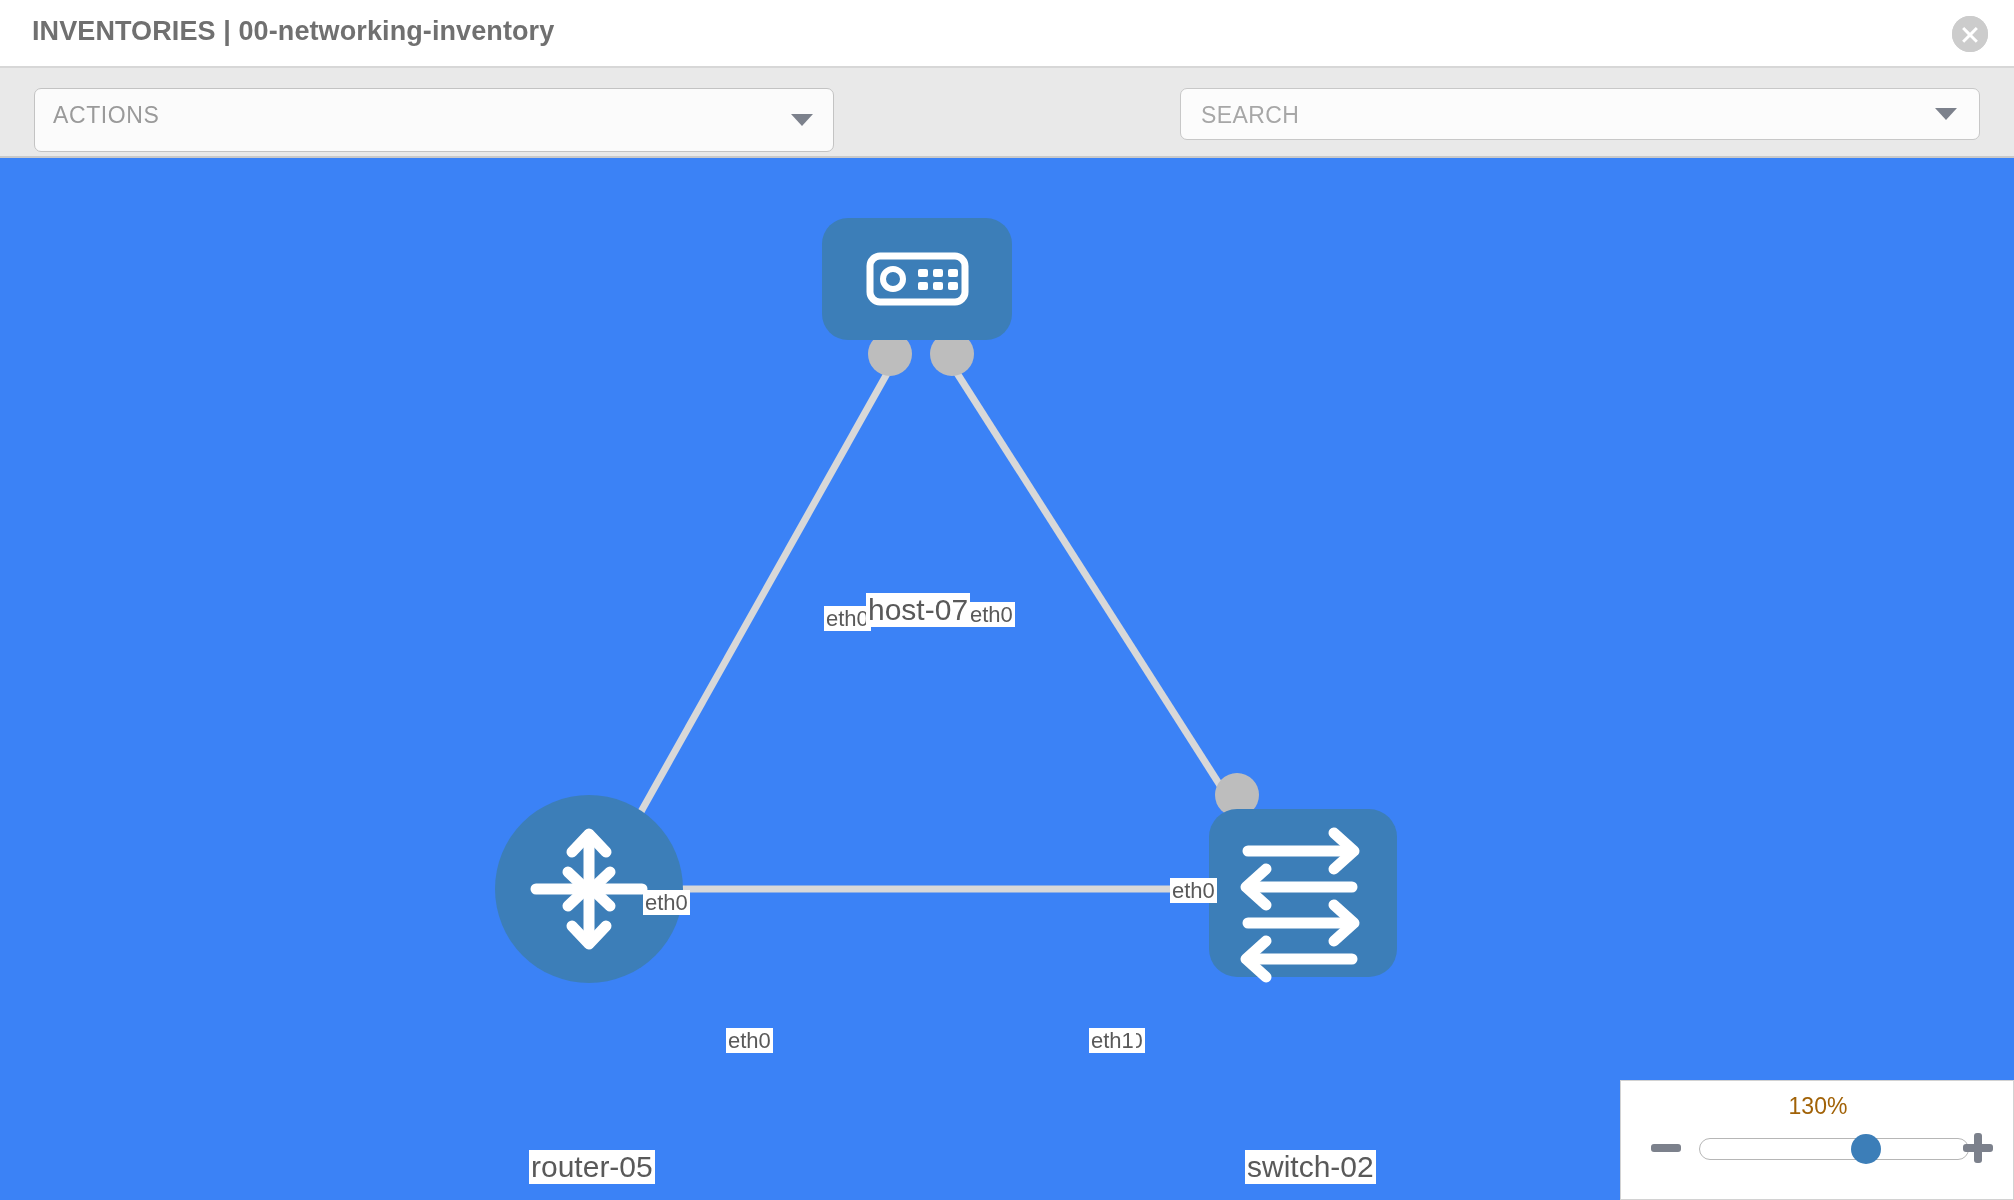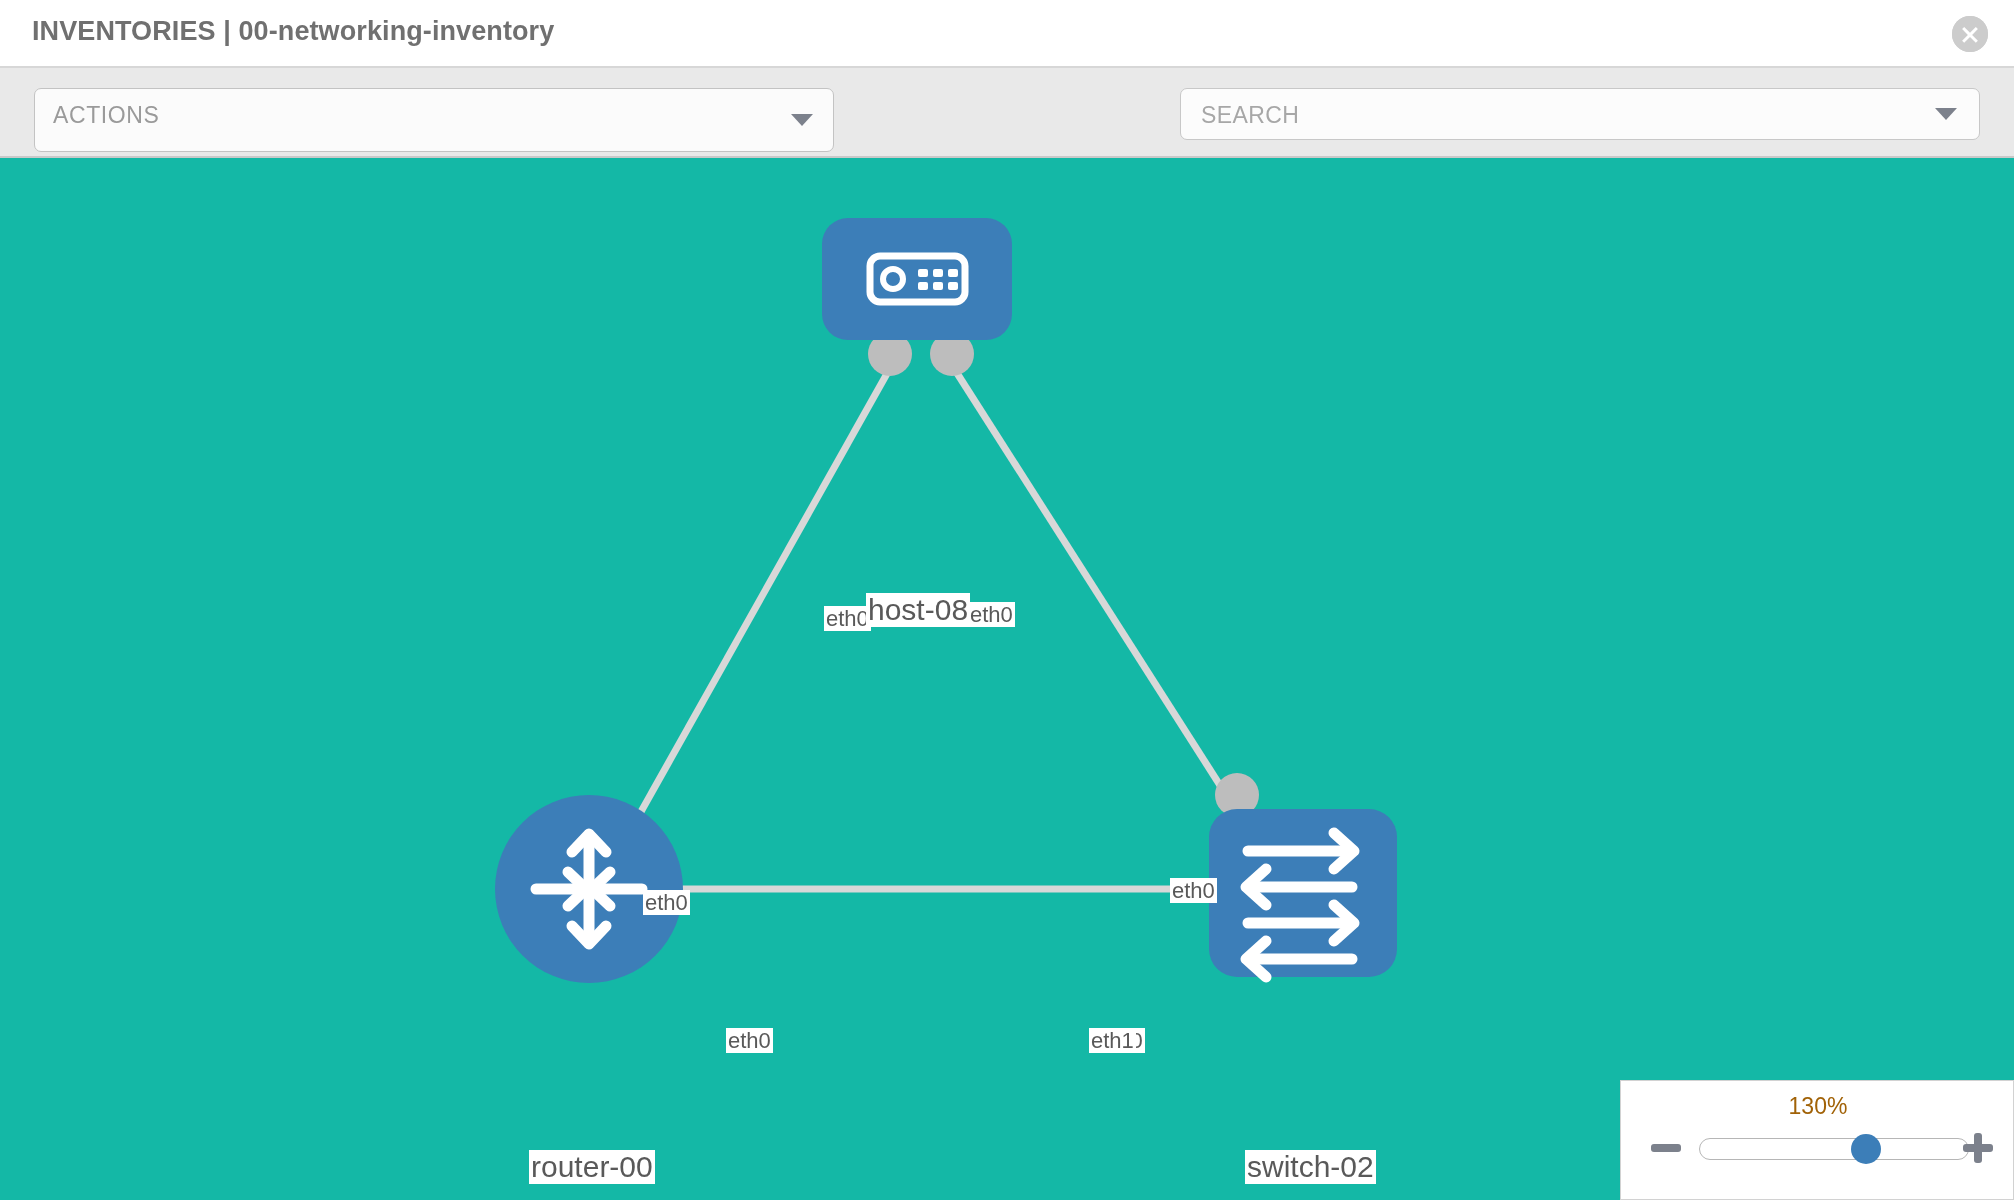--- a/index.html
+++ b/index.html
@@ -130,21 +130,21 @@
   }
   .search-input::placeholder { color: #a7a7a7; letter-spacing: 0.4px; }
   .search-caret { right: 22px; }
 
   
   .canvas {
     position: absolute;
     left: 0; top: 158px;
     width: 2014px;
     height: 1042px;
-    background: #14b8a6;
+    background: #3b82f6;
     overflow: hidden;
   }
   .topology-svg {
     position: absolute;
     left: 0; top: 0;
     width: 2014px;
     height: 1042px;
   }
 
   
@@ -323,23 +323,23 @@
     <div class="map-label iface-label" style="left:643px; top:732px;">eth0</div>
 
     <div class="map-label iface-label" style="left:1170px; top:720px;">eth0</div>
 
     <div class="map-label iface-label" style="left:726px; top:870px;">eth0</div>
 
     <div class="map-label iface-label" style="left:1098px; top:870px;">eth0</div>
 
     <div class="map-label iface-label" style="left:1089px; top:870px;">eth1</div>
 
-    <div class="map-label node-label" style="left:866px; top:435px;">host-08</div>
-
-    <div class="map-label node-label" style="left:529px; top:992px;">router-00</div>
+    <div class="map-label node-label" style="left:866px; top:435px;">host-07</div>
+
+    <div class="map-label node-label" style="left:529px; top:992px;">router-05</div>
 
     <div class="map-label node-label" style="left:1245px; top:992px;">switch-02</div>
 
   </div>
 
   <div class="zoom-panel">
     <div class="zoom-value">130%</div>
 
     <div class="zoom-minus">
       <svg width="34" height="34" viewBox="0 0 34 34" aria-hidden="true">

